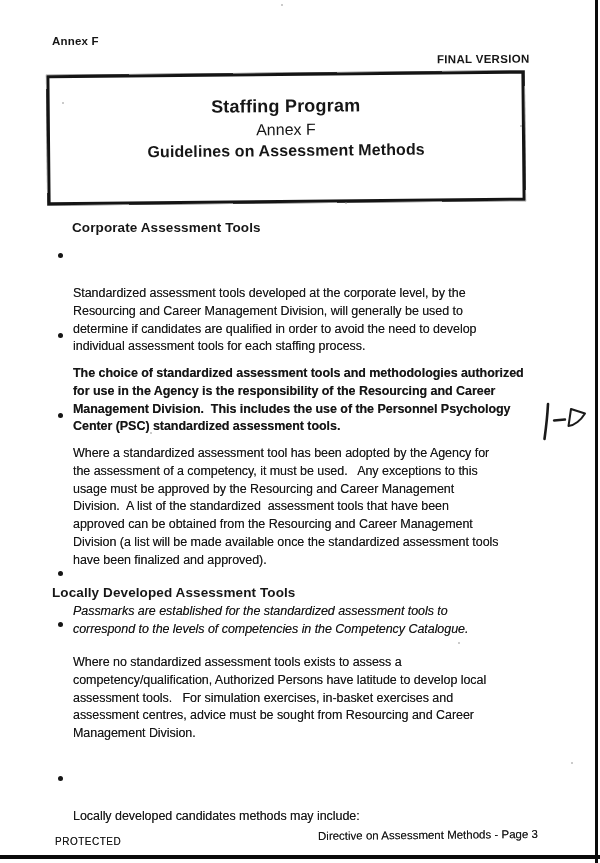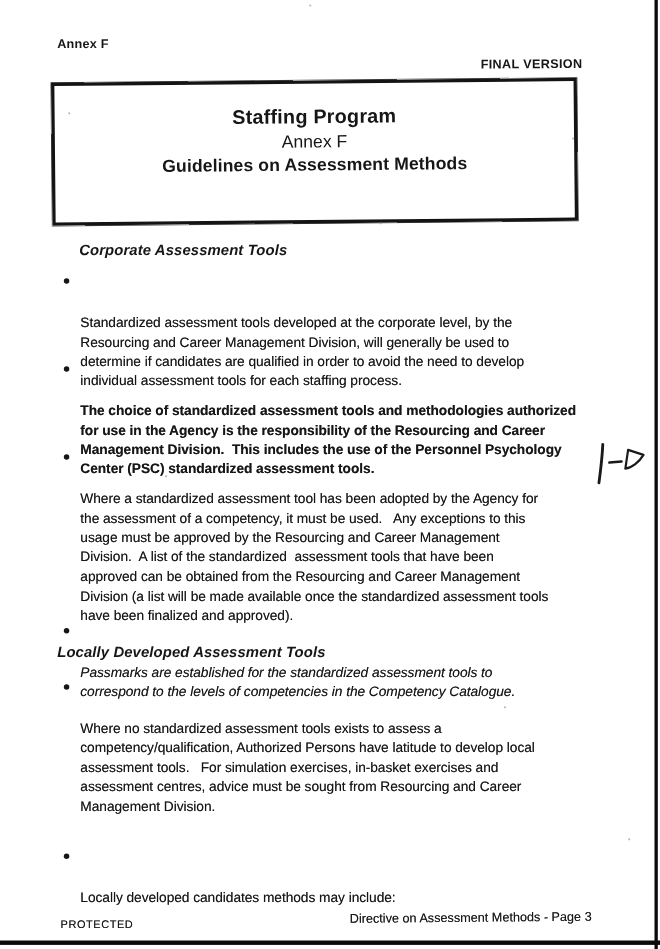--- a/index.html
+++ b/index.html
@@ -18,21 +18,21 @@
     left:47px;top:73px;width:472px;height:104px;
     border:3px solid #141414;
     transform:rotate(-.55deg);
     text-align:center;padding-top:20px;
     box-shadow:0 0 0 .5px #444;
   }
   .t1{font-size:18px;font-weight:700;letter-spacing:.2px;}
   .t2{font-size:16px;font-weight:400;margin-top:4px;}
   .t3{font-size:16px;font-weight:700;margin-top:3px;letter-spacing:.1px;}
   
-  .sec-h{font-size:13.5px;font-weight:700;font-style:italic;letter-spacing:.1px;}
+  .sec-h{font-size:13.5px;font-weight:700;letter-spacing:.1px;}
   .sec-h1{left:72px;top:220px;}
   .sec-h2{left:52px;top:585px;text-align:center;}
   .bullet{left:55px;}
   .dot{position:absolute;left:3px;top:5px;width:5px;height:5px;border-radius:50%;background:#161616;}
   .bt{
     margin-left:18px;font-size:12.5px;line-height:17.8px;
     white-space:pre;letter-spacing:-0.05px;
     text-shadow:0 0 .5px rgba(0,0,0,.55);
     margin-top:37px;
   }

